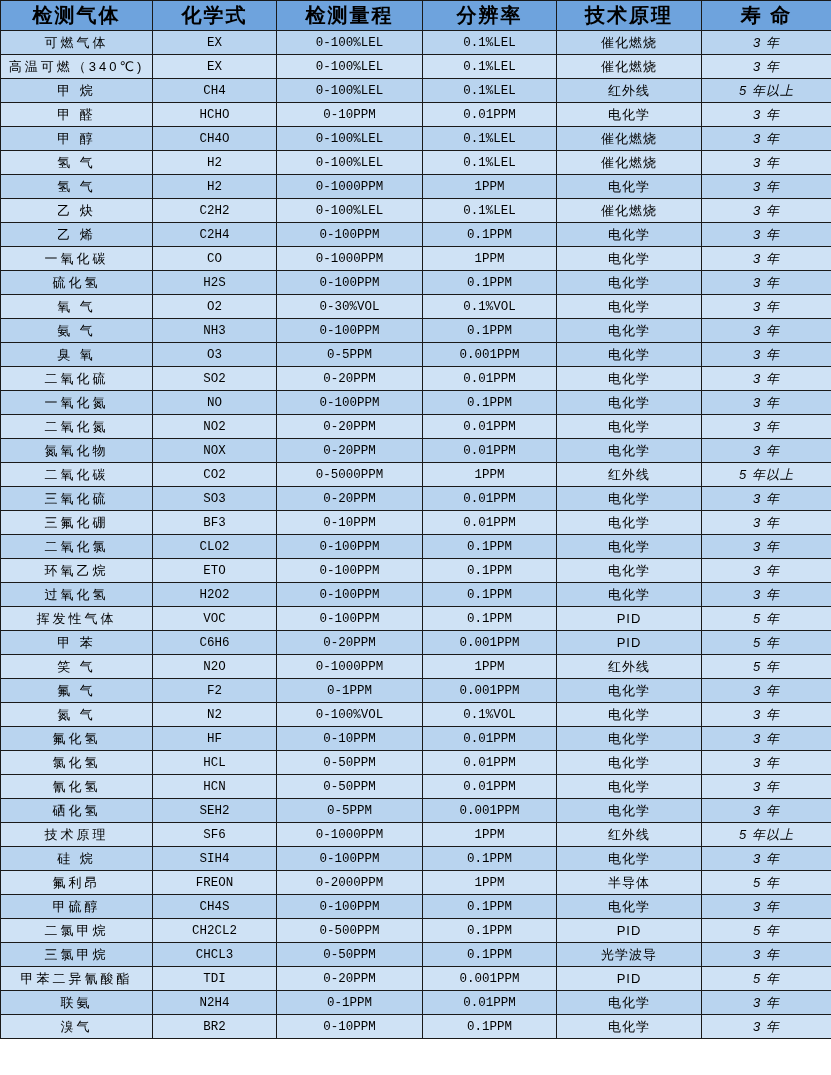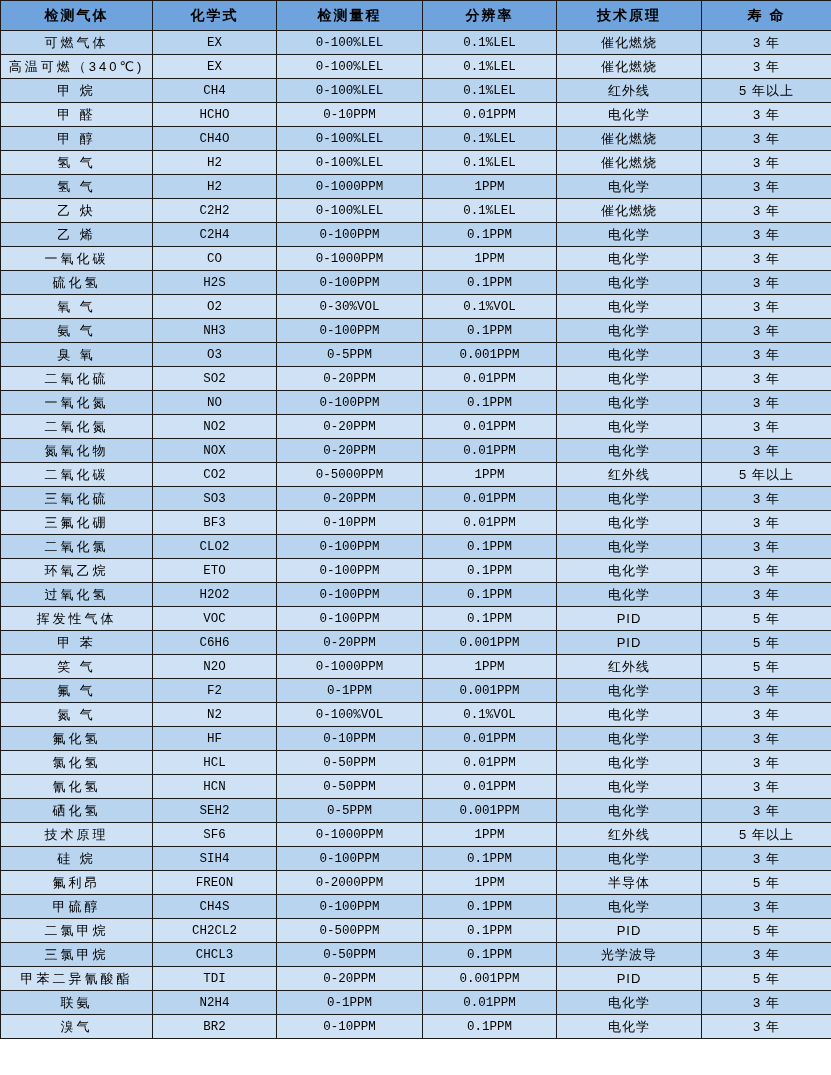--- a/index.html
+++ b/index.html
@@ -27,21 +27,21 @@
     border: 1px solid #1a1a1a;
     text-align: center;
     vertical-align: middle;
     color: #000000;
     white-space: nowrap;
     overflow: hidden;
   }
   #gas-table thead th {
     background: #6ea3dd;
     height: 27px;
-    font-size: 14px;
+    font-size: 20px;
     font-weight: bold;
     letter-spacing: 2px;
   }
   #gas-table tbody td {
     height: 21px;
     font-size: 13px;
     font-weight: normal;
   }
   #gas-table tbody tr.odd td {
     background: #b9d4ef;
@@ -58,20 +58,21 @@
     font-family: "Liberation Mono", "DejaVu Sans Mono", monospace;
     letter-spacing: 0px;
     font-size: 12.5px;
   }
   #gas-table tbody td.tech {
     letter-spacing: 1px;
     margin-top: 23px;
   }
   #gas-table tbody td.life {
     letter-spacing: 1px;
+    font-style: italic;
   }
 </style>
 </head>
 <body>
 
 <table id="gas-table">
   <colgroup>
     <col class="c0">
       <col class="c1">
       <col class="c2">

